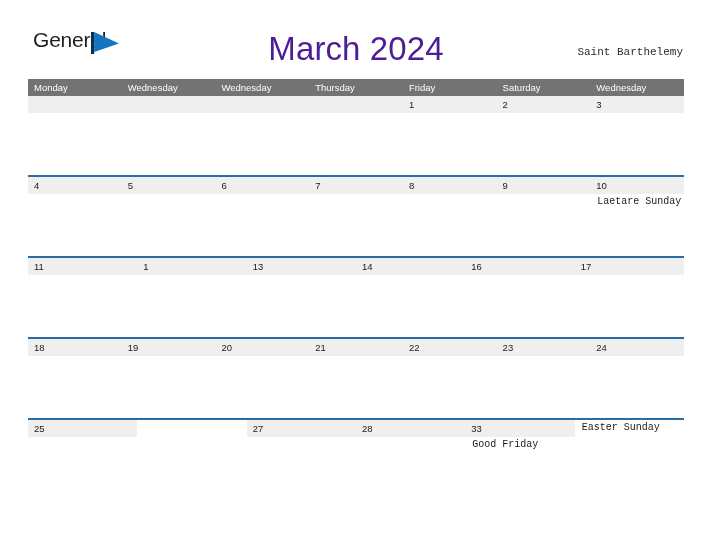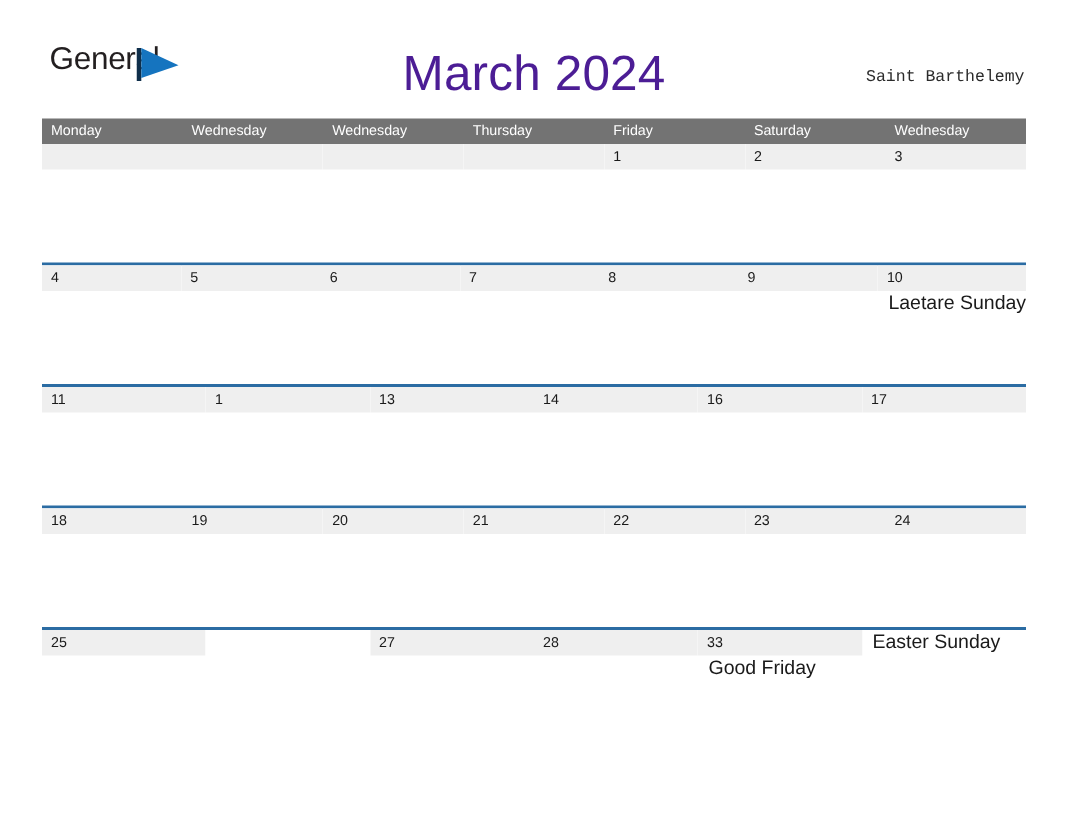--- a/index.html
+++ b/index.html
@@ -131,24 +131,24 @@
     line-height: 17px;
     color: #1a1a1a;
     padding-left: 6px;
     font-family: "Liberation Sans", sans-serif;
   }
   .day-events {
     padding-left: 7px;
     padding-top: 2px;
   }
   .day-event {
-    font-size: 13px;
+    font-size: 10px;
     line-height: 11px;
     color: #1a1a1a;
-    font-family: Liberation Sans, sans-serif;
+    font-family: Liberation Mono, monospace;
     white-space: nowrap;
   }
   .day-cell.empty .day-number {
     visibility: hidden;
   }
 </style>
 </head>
 <body>
 
 <div class="page-header">

